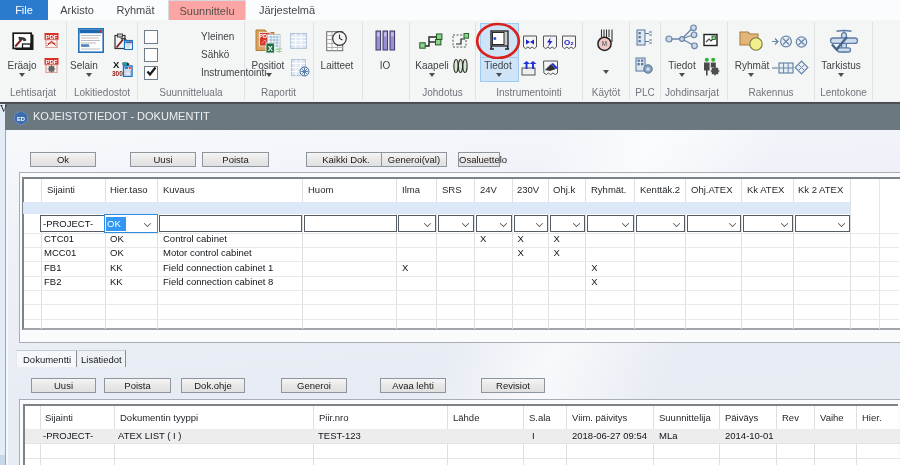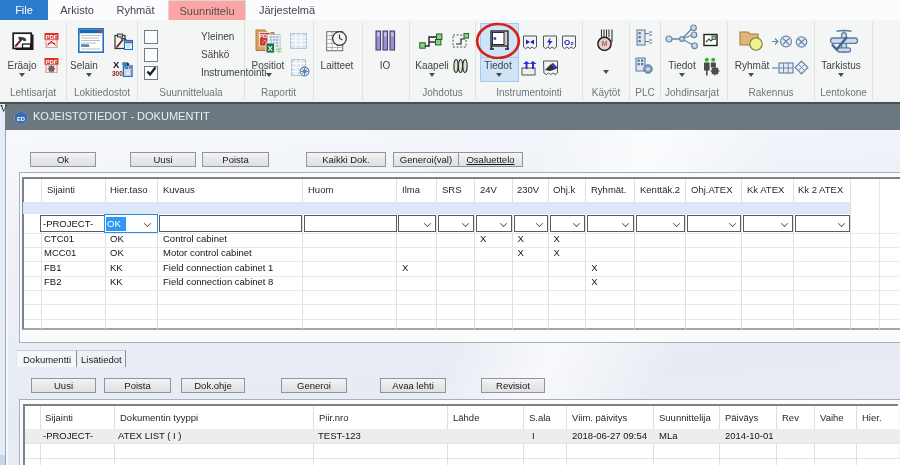--- a/index.html
+++ b/index.html
@@ -414,22 +414,22 @@
   <div class="abs" style="left:0;top:103px;width:7px;font-size:10px;color:#1a1a1a;font-family:'Liberation Serif',serif;">V</div>
 
   <div class="abs" id="dlg"></div>
   <div class="abs" style="left:5px;top:130px;width:1px;height:335px;background:#9fa8b2;"></div>
   <div class="abs" style="left:6px;top:130px;width:2px;height:335px;background:#f4f7fb;"></div>
 
   <div class="btn" style="left:30px;top:152px;width:66px;">Ok</div>
   <div class="btn" style="left:130px;top:152px;width:66px;">Uusi</div>
   <div class="btn" style="left:202px;top:152px;width:67px;">Poista</div>
   <div class="btn" style="left:306px;top:152px;width:80px;">Kaikki Dok.</div>
-  <div class="btn" style="left:381px;top:152px;width:66px;margin-left:12px;">Generoi(val)</div>
-  <div class="btn" style="left:458px;top:152px;width:65px;text-decoration:underline;">Osaluettelo</div>
+  <div class="btn" style="left:381px;top:152px;width:66px;">Generoi(val)</div>
+  <div class="btn" style="left:458px;top:152px;width:42px;">Osaluettelo</div>
 
   <div class="panel" style="left:19px;top:172px;width:883px;height:169px;background:#fafbfc;"></div>
   <div class="abs" id="t1" style="left:22px;top:177px;width:878px;height:153px;background:#fff;border-top:2px solid #7b8288;border-left:2px solid #7b8288;border-bottom:2px solid #a0a6ab;box-sizing:border-box;overflow:hidden;"></div>
 
   <div class="vline" style="left:41.0px;top:179px;height:150px;"></div>
   <div class="vline" style="left:104.6px;top:179px;height:150px;"></div>
   <div class="vline" style="left:157.0px;top:179px;height:150px;"></div>
   <div class="vline" style="left:302.0px;top:179px;height:150px;"></div>
   <div class="vline" style="left:396.0px;top:179px;height:150px;"></div>
   <div class="vline" style="left:436.4px;top:179px;height:150px;"></div>

